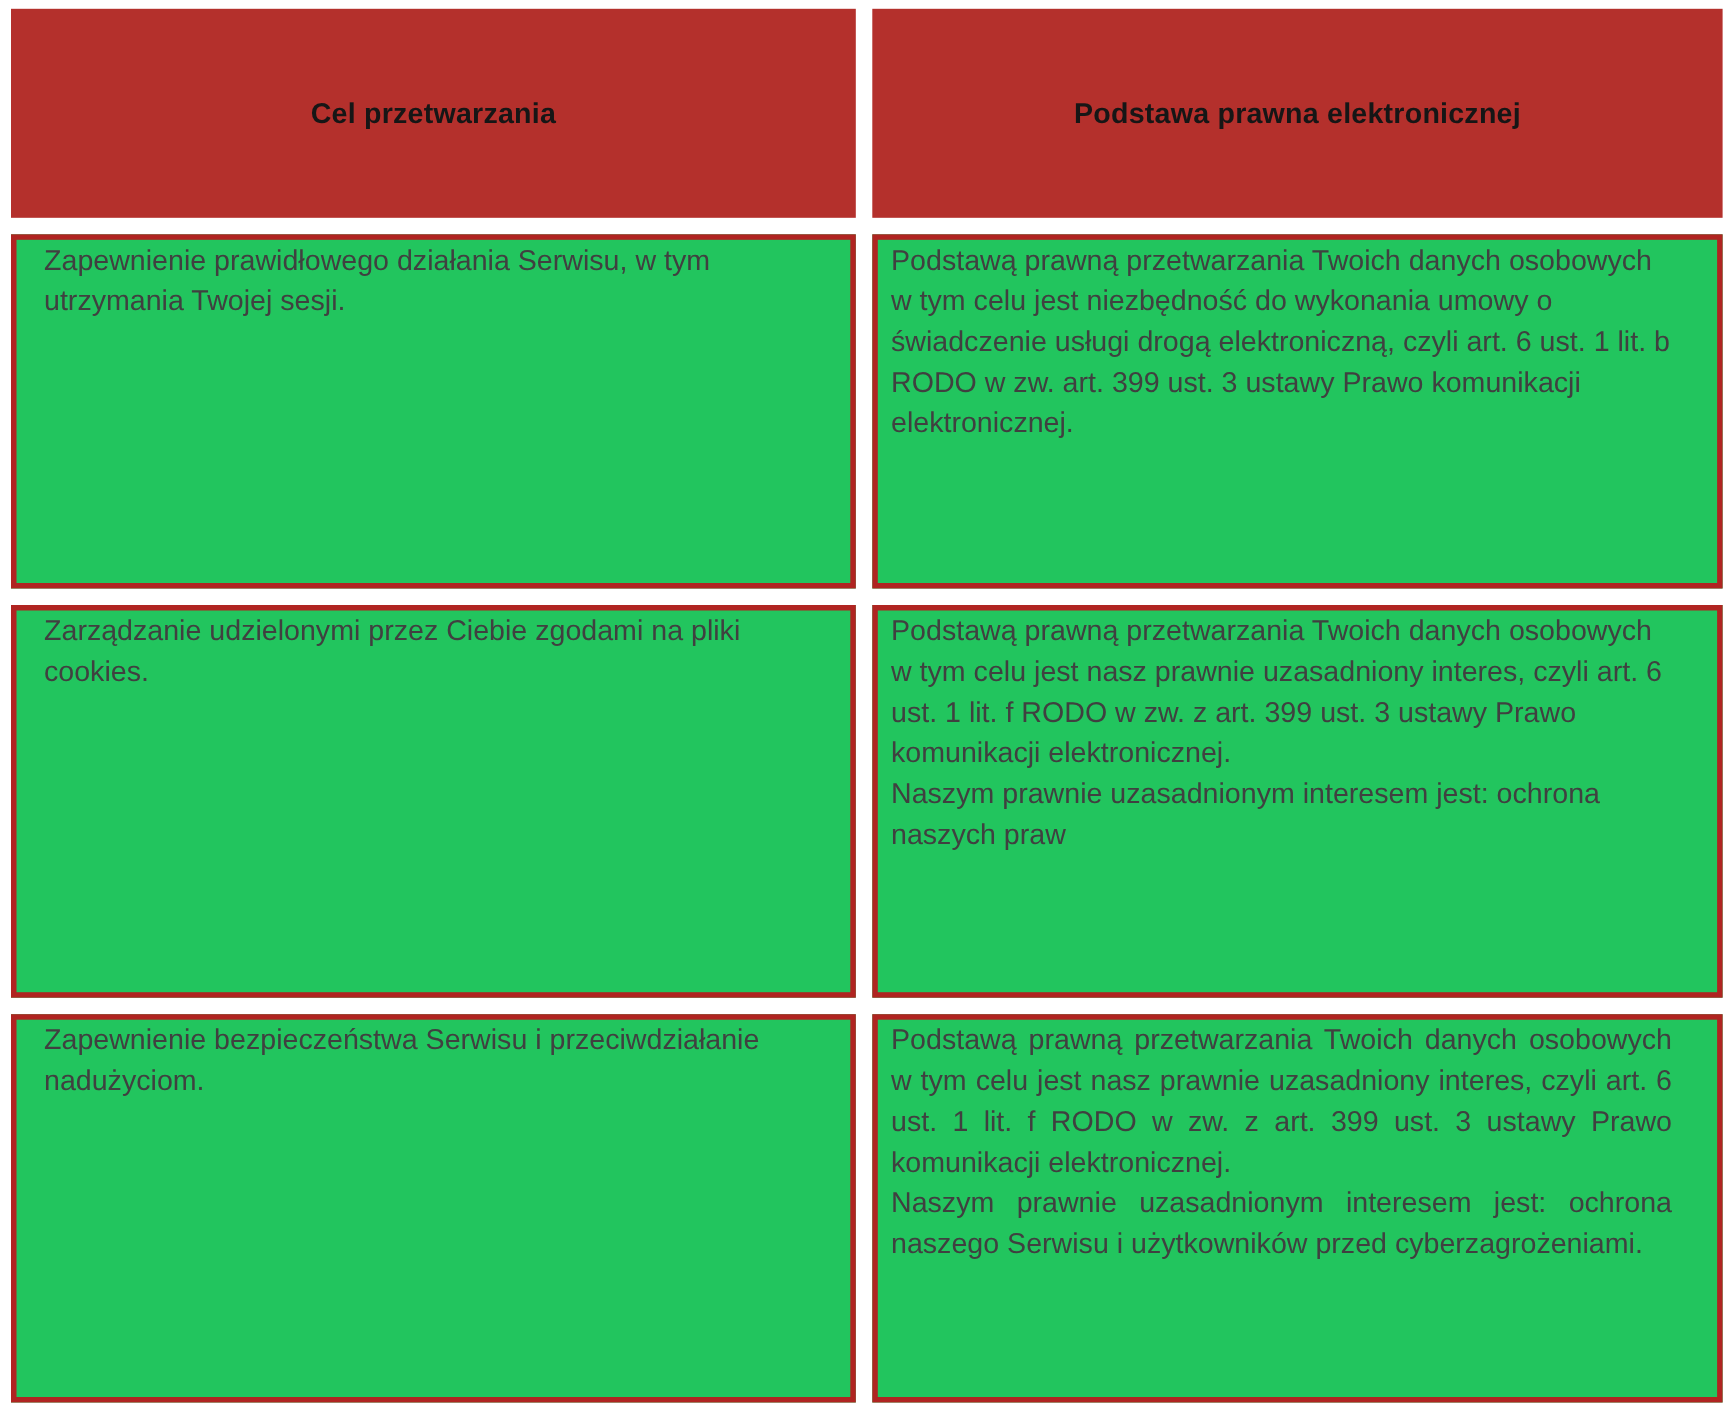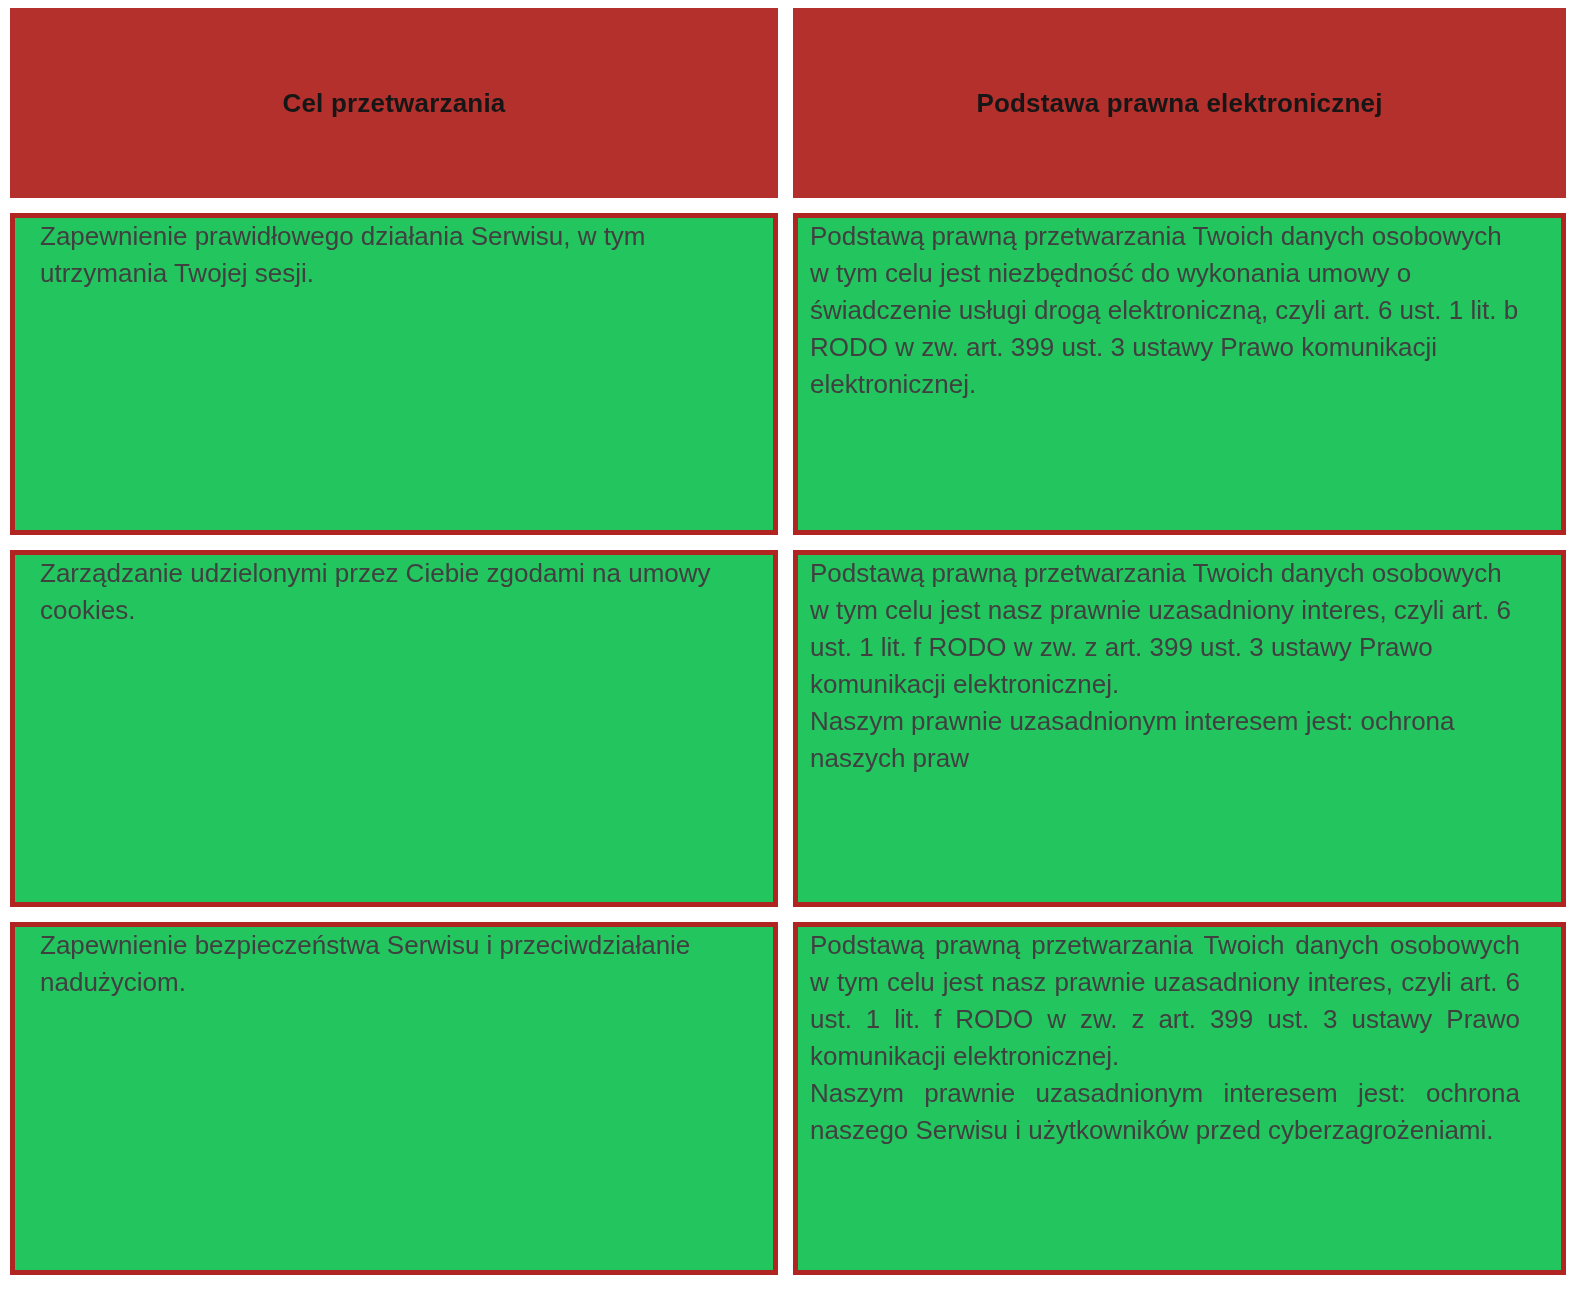--- a/index.html
+++ b/index.html
@@ -71,21 +71,21 @@
   </div>
 
   <div class="td purpose">
     <p class="cell-text">Zapewnienie prawidłowego działania Serwisu, w tym utrzymania Twojej sesji.</p>
   </div>
   <div class="td legal">
     <p class="cell-text"><span>Podstawą prawną przetwarzania Twoich danych osobowych w tym celu jest niezbędność do wykonania umowy o świadczenie usługi drogą elektroniczną, czyli art. 6 ust. 1 lit. b RODO w zw. art. 399 ust. 3 ustawy Prawo komunikacji elektronicznej.</span></p>
   </div>
 
   <div class="td purpose">
-    <p class="cell-text">Zarządzanie udzielonymi przez Ciebie zgodami na umowy cookies.</p>
+    <p class="cell-text">Zarządzanie udzielonymi przez Ciebie zgodami na pliki cookies.</p>
   </div>
   <div class="td legal">
     <p class="cell-text"><span>Podstawą prawną przetwarzania Twoich danych osobowych w tym celu jest nasz prawnie uzasadniony interes, czyli art. 6 ust. 1 lit. f RODO w zw. z art. 399 ust. 3 ustawy Prawo komunikacji elektronicznej.</span><br><span class="u">Naszym prawnie uzasadnionym interesem jest: </span><span>ochrona naszych praw</span></p>
   </div>
 
   <div class="td purpose">
     <p class="cell-text">Zapewnienie bezpieczeństwa Serwisu i przeciwdziałanie nadużyciom.</p>
   </div>
   <div class="td legal justified">
     <p class="cell-text"><span>Podstawą prawną przetwarzania Twoich danych osobowych w tym celu jest nasz prawnie uzasadniony interes, czyli art. 6 ust. 1 lit. f RODO w zw. z art. 399 ust. 3 ustawy Prawo komunikacji elektronicznej.</span><br><span class="u">Naszym prawnie uzasadnionym interesem jest: </span><span>ochrona naszego Serwisu i użytkowników przed cyberzagrożeniami.</span></p>

